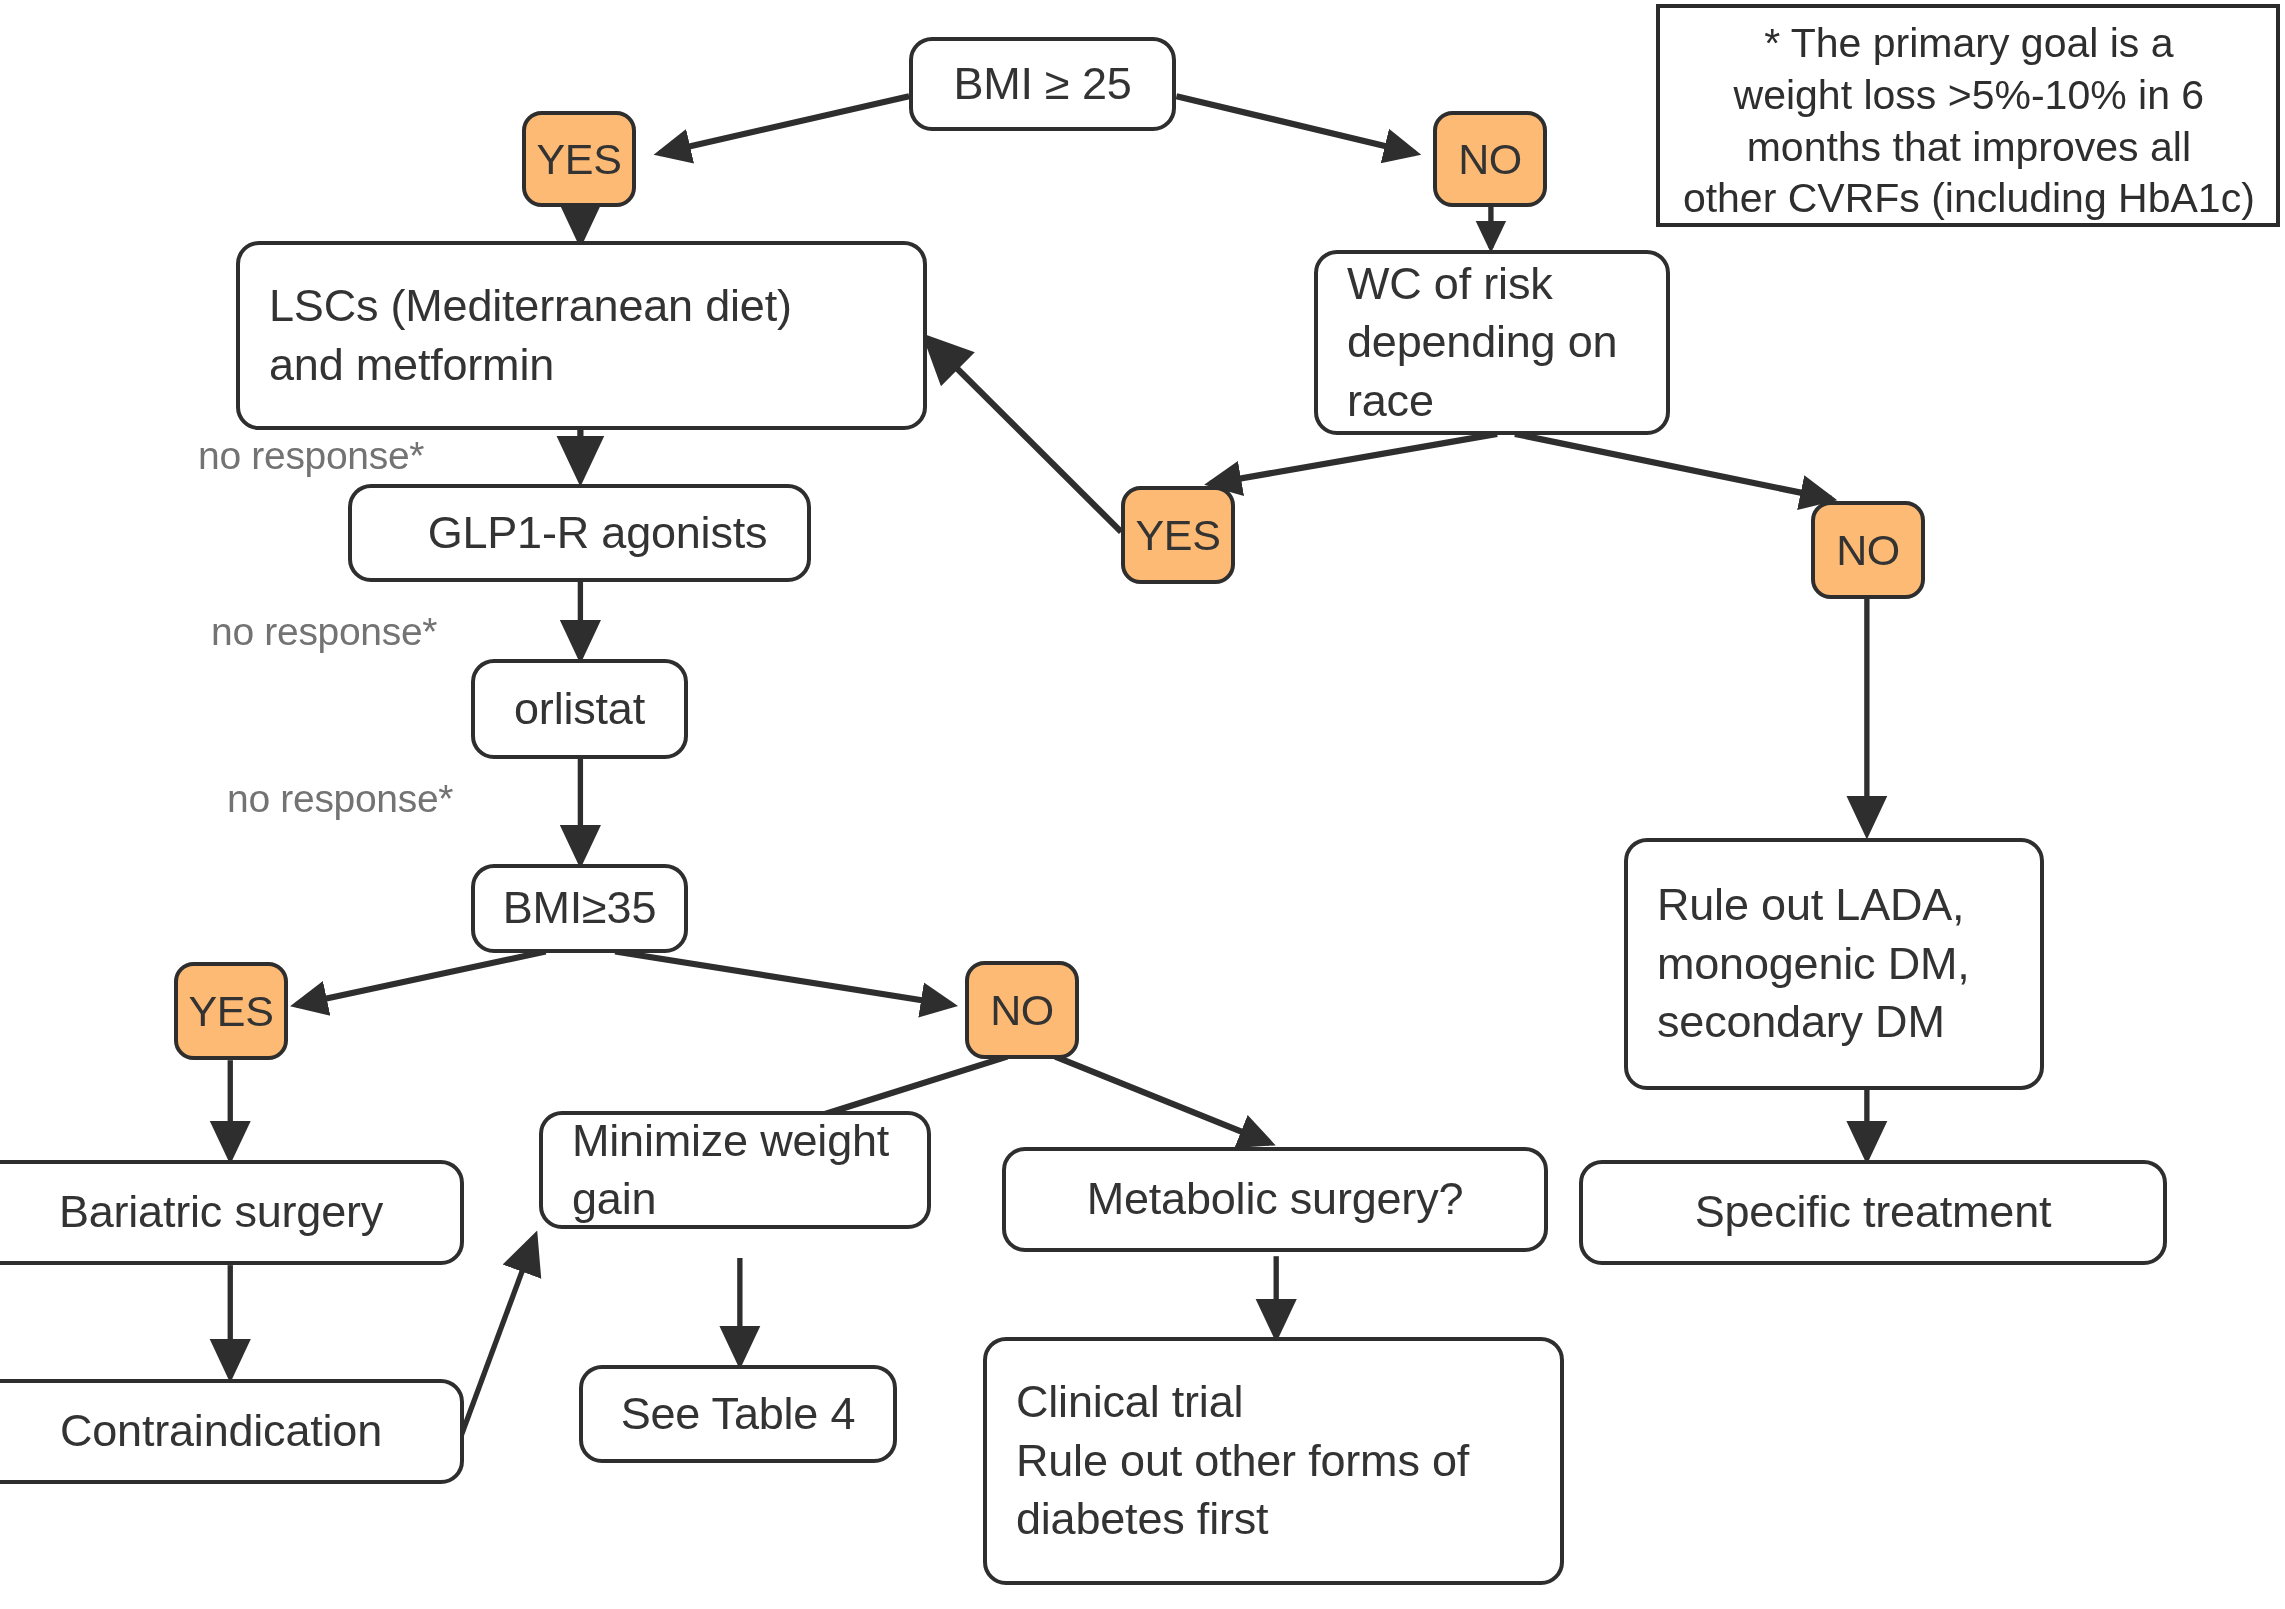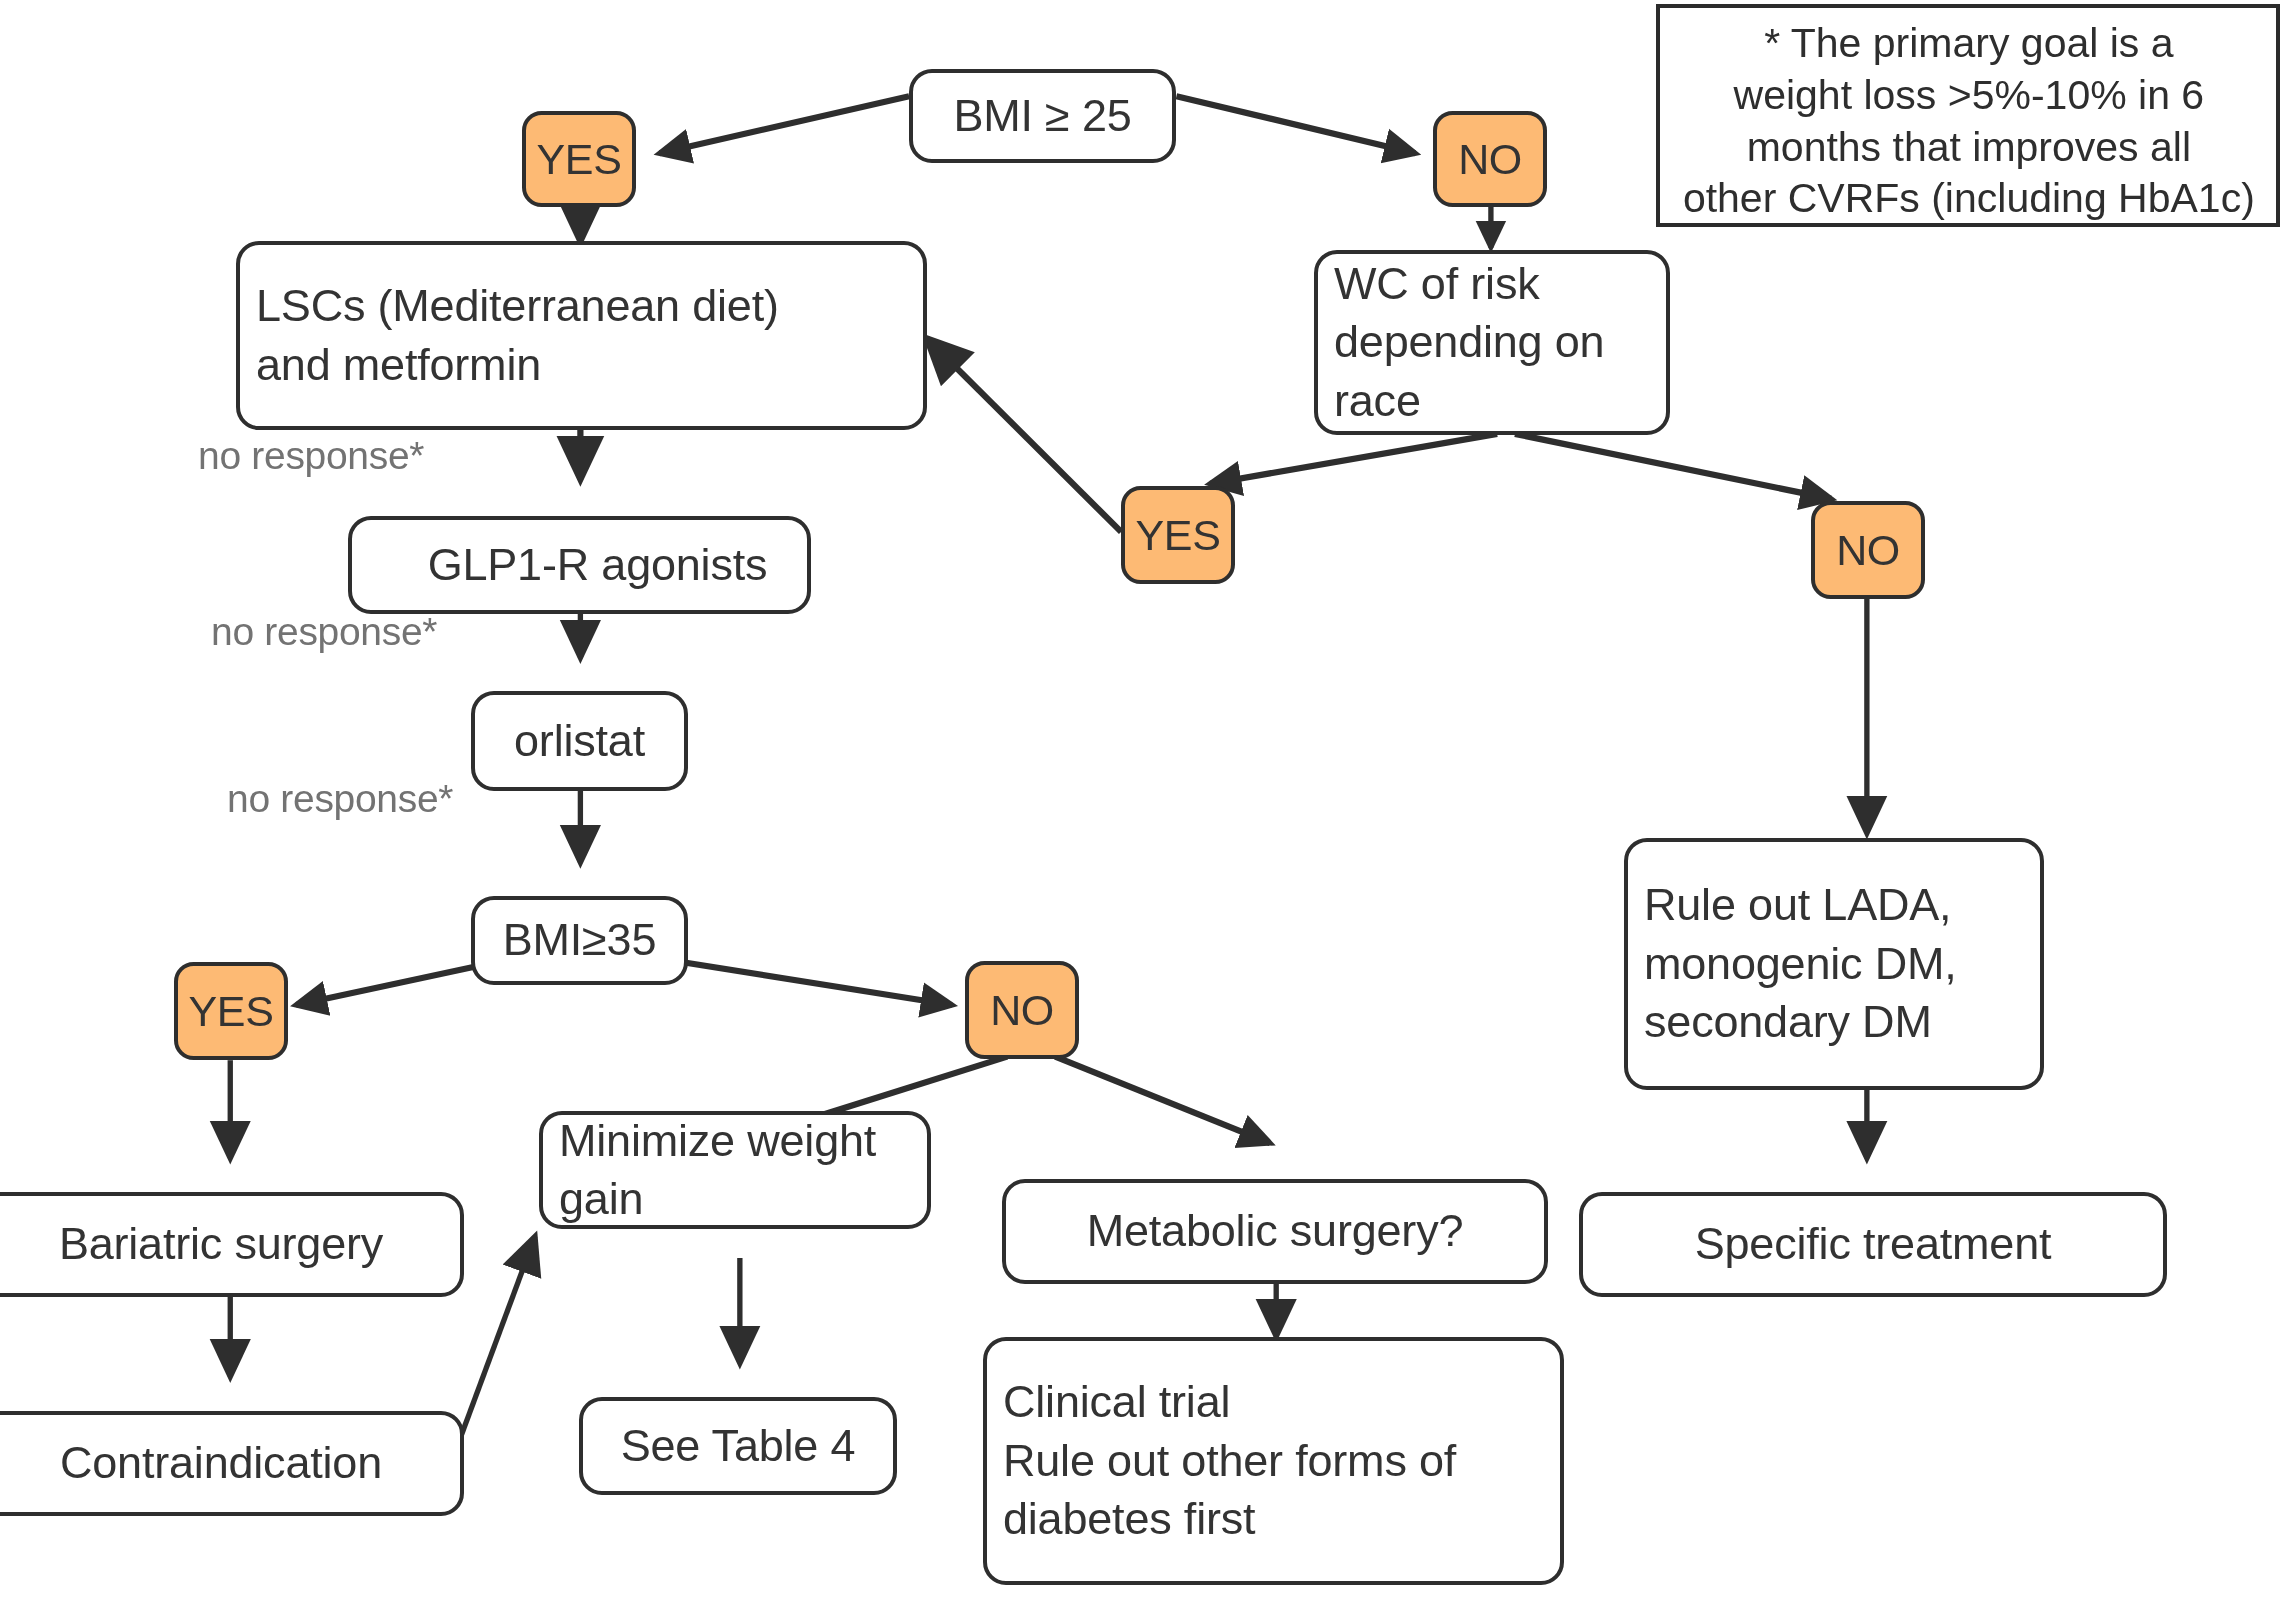--- a/index.html
+++ b/index.html
@@ -32,22 +32,22 @@
     background: #ffffff;
     color: #333333;
     display: flex;
     align-items: center;
     border-radius: 23px;
     font-size: 45px;
     line-height: 1.30;
     letter-spacing: -0.2px;
     z-index: 2;
   }
-  .node.center { justify-content: flex-end; text-align: center; margin-top: 32px; }
-  .node.left   { justify-content: flex-start; text-align: left; padding-left: 16px; padding-right: 14.3px; }
+  .node.center { justify-content: flex-end; text-align: center; }
+  .node.left   { justify-content: flex-start; text-align: left; padding-left: 29px; padding-right: 14.3px; }
   .node .txt { white-space: pre-line; display: block; width: 100%; }
 
   .decision {
     position: absolute;
     box-sizing: border-box;
     border: 4.5px solid #2e2e2e;
     background: #fdba74;
     color: #333333;
     display: flex;
     align-items: center;

